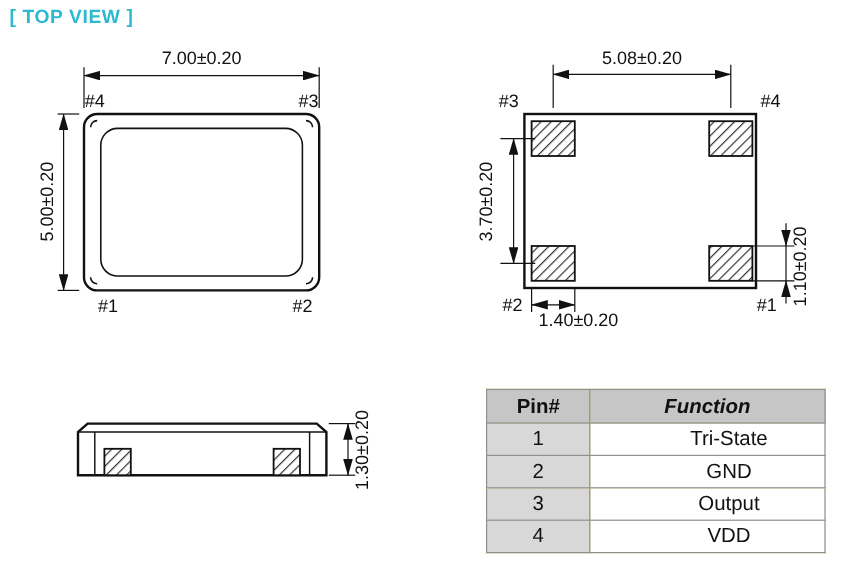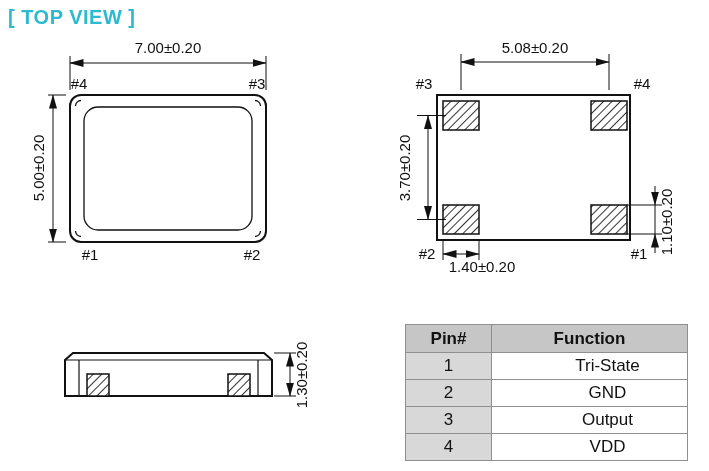--- a/index.html
+++ b/index.html
@@ -3,21 +3,21 @@
 <meta charset="utf-8">
 <style>
   * { margin:0; padding:0; box-sizing:border-box; }
   html,body { background:#ffffff; }
   body { font-family:"Liberation Sans", sans-serif; }
   .page { position:relative; width:709px; height:471px; background:#ffffff; overflow:hidden; }
   .view-label {
     position:absolute;
     color:#2bbad0;
     font-weight:bold;
-    font-size:20px;
+    font-size:16px;
     letter-spacing:0.5px;
     white-space:pre;
   }
   .lbl-top    { left:8px;   top:6px; }
   .lbl-bottom { left:380px; top:6px; }
   .lbl-side   { left:8px;   top:314px; }
   svg.diagram { position:absolute; left:0; top:0; }
   svg text { font-family:"Liberation Sans", sans-serif; fill:#111111; stroke:none; }
   .dim-text { font-size:15px; }
   .pin-text { font-size:15px; }
@@ -28,21 +28,21 @@
   }
   table.pin-table th, table.pin-table td {
     border:1px solid #8f8f8f;
     text-align:center;
     vertical-align:middle;
     color:#111111;
     font-size:17px;
   }
   table.pin-table th { background:#c6c6c6; font-weight:bold; height:28px; }
   table.pin-table th.col-pin  { width:86px; }
-  table.pin-table th.col-func { width:196px; }
+  table.pin-table th.col-func { width:196px;font-style:italic; }
   table.pin-table td { height:27px; }
   table.pin-table td.cell-pin { background:#d8d8d8; }
   table.pin-table td.cell-func { background:#ffffff;padding-left:36px; }
 </style>
 </head>
 <body>
 
 <div class="page">
 
   <div class="view-label lbl-top">[ TOP VIEW ]</div>

